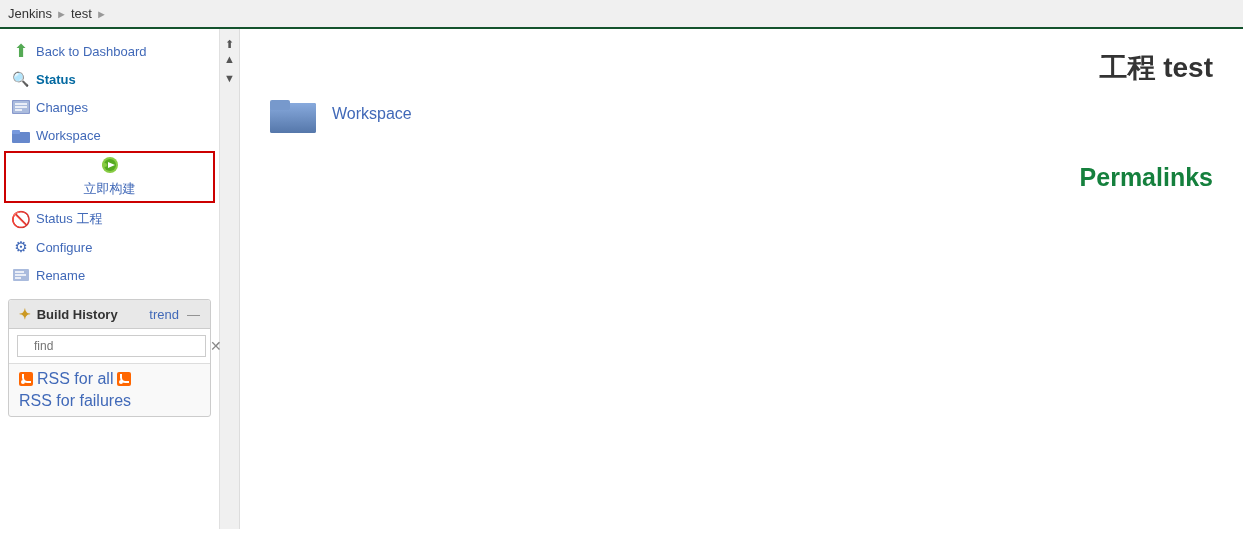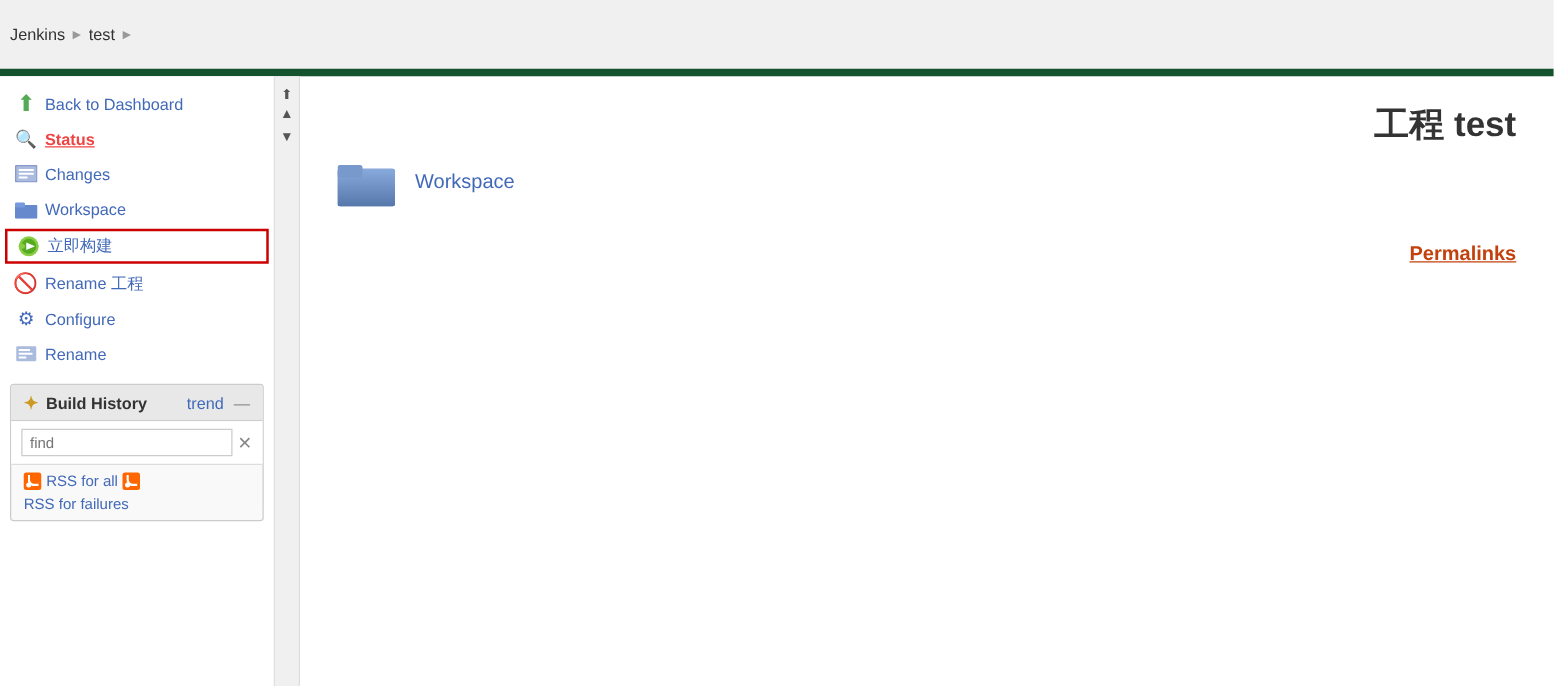--- a/index.html
+++ b/index.html
@@ -2,24 +2,24 @@
 <html><head>
   <meta charset="utf-8">
   <style>
     * { margin: 0; padding: 0; box-sizing: border-box; }
     body { font-family: Arial, sans-serif; font-size: 13px; background: #fff; color: #333; }
 
     
     .breadcrumb {
       display: flex;
       align-items: center;
-      padding: 20px 8px;
+      padding: 6px 8px;
       font-size: 13px;
       background: #f0f0f0;
-      border-bottom: 6px solid #14532d;
+      border-bottom: 2px solid #14532d;
       gap: 4px;
     }
     .breadcrumb a { color: #333; text-decoration: none; }
     .breadcrumb .sep { color: #999; font-size: 11px; }
 
     
     .main-layout {
       display: flex;
       min-height: 500px;
     }
@@ -42,20 +42,21 @@
       color: #4169b8;
       font-size: 13px;
     }
     .sidebar-item.active { color: #4169b8; font-weight: bold; }
     .sidebar-item.active-highlighted {
       color: #4169b8;
       border: 2px solid #c00;
       background: #fff;
       margin: 2px 4px;
       padding: 3px 8px;
+      flex-direction: column;
     }
     .sidebar-item .icon { width: 18px; height: 18px; display: inline-flex; align-items: center; justify-content: center; flex-shrink: 0; }
 
     
     .build-history {
       margin: 10px 8px;
       border: 1px solid #ccc;
       border-radius: 3px;
       background: #f9f9f9;
     }
@@ -102,21 +103,21 @@
       font-size: 14px;
       padding: 0 4px;
     }
 
     .build-rss {
       padding: 6px 10px;
       display: flex;
       gap: 4px;
       align-items: center;
       flex-wrap: wrap;
-      font-size: 12px;
+      font-size: 16px;
       text-align: right;
     }
     .rss-link { color: #4169b8; text-decoration: none; display: flex; align-items: center; gap: 3px; }
 
     
     .content {
       flex: 1;
       padding: 20px 30px;
       text-align: right;
     }
@@ -160,24 +161,23 @@
     
     .big-notepad {
       width: 48px;
       height: 48px;
       position: relative;
       flex-shrink: 0;
     }
 
     
     .permalinks-title {
-      font-size: 16px;
+      font-size: 25px;
       font-weight: bold;
-      color: #c2410c;
-      text-decoration: underline;
+      color: #15803d;
     }
     .scroll-arrow {
       font-size: 11px;
       color: #555;
       cursor: pointer;
       line-height: 1.2;
       padding: 1px 2px;
     }
 
     
@@ -223,21 +223,21 @@
 
   <div class="sidebar">
 
     <a class="sidebar-item">
       <span class="icon" style="color:#5a5; font-size:18px;">⬆</span>
       <span>Back to Dashboard</span>
     </a>
 
     <a class="sidebar-item active">
       <span class="icon" style="color:#333; font-size:14px;">🔍</span>
-      <span style="font-weight:bold; color:#ef4444;text-decoration:underline;">Status</span>
+      <span style="font-weight:bold; color:#0369a1;">Status</span>
     </a>
 
     <a class="sidebar-item">
       <span class="icon">
         <svg width="18" height="14" viewBox="0 0 18 14">
           <rect x="0" y="0" width="18" height="14" rx="1" fill="#8899cc"></rect>
           <rect x="1" y="1" width="16" height="12" rx="1" fill="#aabbdd"></rect>
           <line x1="3" y1="4" x2="15" y2="4" stroke="#fff" stroke-width="1.5"></line>
           <line x1="3" y1="7" x2="15" y2="7" stroke="#fff" stroke-width="1.5"></line>
           <line x1="3" y1="10" x2="10" y2="10" stroke="#fff" stroke-width="1.5"></line>
@@ -264,21 +264,21 @@
           <polygon points="7,6 14,9 7,12" fill="white"></polygon>
           <circle cx="4" cy="9" r="2" fill="#88cc44"></circle>
           <path d="M3 7 Q1 9 3 11" stroke="#88cc44" stroke-width="2" fill="none"></path>
         </svg>
       </span>
       <span>立即构建</span>
     </a>
 
     <a class="sidebar-item">
       <span class="icon" style="color:#cc2222; font-size:16px;">🚫</span>
-      <span>Rename 工程</span>
+      <span>Status 工程</span>
     </a>
 
     <a class="sidebar-item">
       <span class="icon" style="font-size:15px;">⚙</span>
       <span>Configure</span>
     </a>
 
     <a class="sidebar-item">
       <span class="icon">
         <svg width="18" height="14" viewBox="0 0 18 14">
@@ -296,21 +296,21 @@
         <div class="title">
           <span style="color:#cc9922; font-size:14px;">✦</span>
           <span>Build History</span>
         </div>
         <div style="display:flex;align-items:flex-start;gap:4px;">
           <a href="#" class="trend-link">trend</a>
           <span class="dash">—</span>
         </div>
       </div>
       <div class="build-search">
-        <input type="text" style="flex: 1 1 0%; border: 1px solid rgb(204, 204, 204); padding: 3px 6px; font-size: 12px; color: rgb(153, 153, 153); outline: none;" placeholder="find">
+        <input type="text" style="flex: 1 1 0%; border: 1px solid rgb(204, 204, 204); padding: 3px 16px; font-size: 12px; color: rgb(153, 153, 153); outline: none;" placeholder="find">
         <button class="clear-btn">✕</button>
       </div>
       <div class="build-rss">
         <span class="rss-badge"></span>
         <a href="#" class="rss-link">RSS for all</a>
         <span class="rss-badge"></span>
         <a href="#" class="rss-link">RSS for failures</a>
       </div>
     </div>
   </div>

